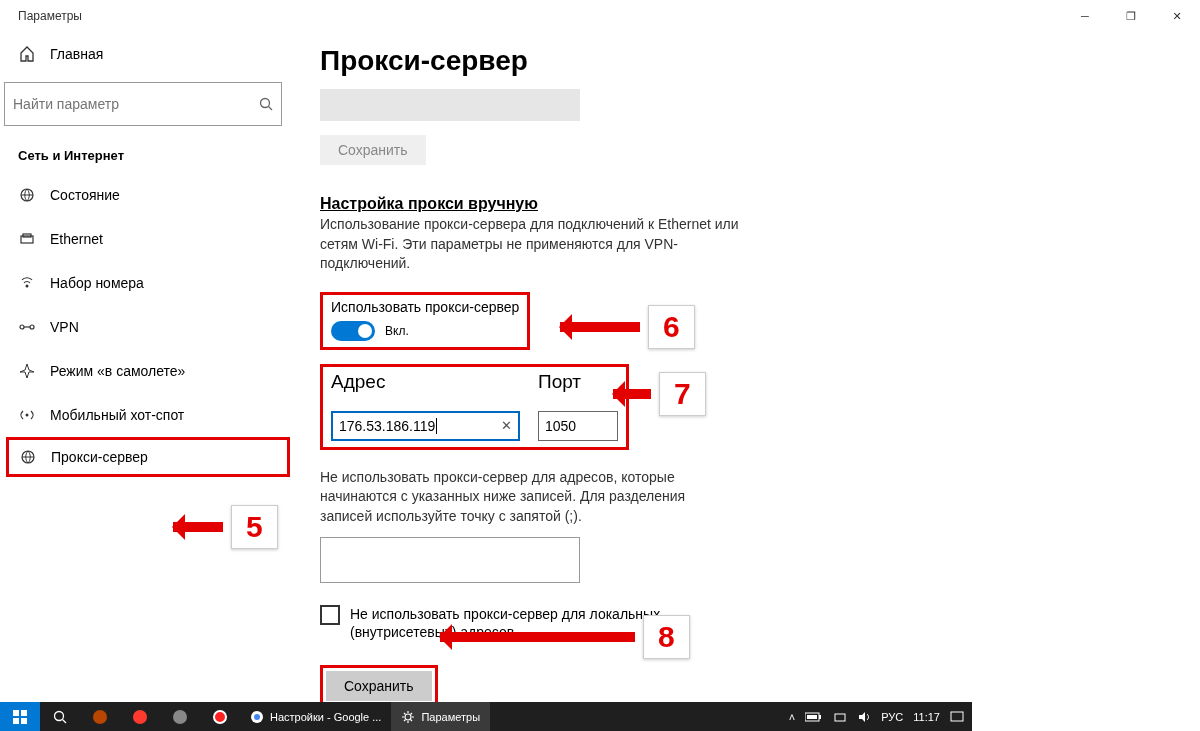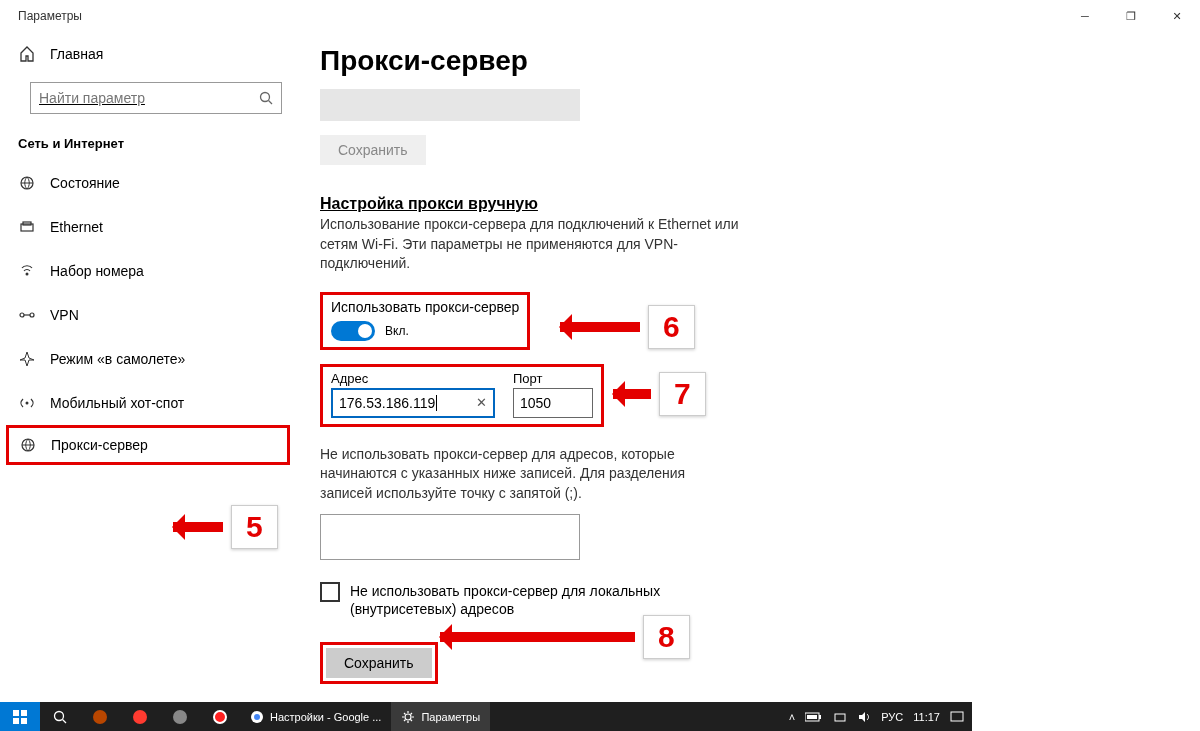--- a/index.html
+++ b/index.html
@@ -7,21 +7,21 @@
 
 
 .titlebar { height:32px; display:flex; align-items:center; padding-left:18px; font-size:12px; color:#333; }
 .titlebar .controls { margin-left:auto; display:flex; }
 .titlebar .ctrl { width:46px; height:32px; display:flex; align-items:center; justify-content:center; font-size:11px; color:#333; }
 
 
 .sidebar { position:absolute; left:0; top:32px; width:296px; height:670px; background:#fff; }
 .home { display:flex; align-items:center; height:44px; padding-left:18px; font-size:14px; gap:14px; }
 .home .icon { width:18px; display:flex; justify-content:center; }
-.searchbox { margin:6px 14px 0 30px; height:32px; border:1px solid #999; background:#fff; display:flex; align-items:center; padding:0 8px;text-decoration:underline; }
+.searchbox { margin:6px 14px 0 4px; height:44px; border:1px solid #999; background:#fff; display:flex; align-items:center; padding:0 8px; }
 .searchbox input { border:0; outline:0; flex:1; font-size:14px; color:#666; background:transparent; }
 .searchbox .sicon { color:#666; font-size:13px; }
 .section-title { padding:22px 18px 10px 18px; font-size:13px; font-weight:600; }
 .navitem { display:flex; align-items:center; height:44px; padding-left:18px; font-size:14px; gap:14px; cursor:default; }
 .navitem .icon { width:18px; display:flex; justify-content:center; font-size:15px; }
 .navitem.selected-outline { border:3px solid #e30000; margin:0 6px 0 6px; padding-left:10px; height:40px; }
 .nav-wrap { position:relative; }
 
 
 .main { position:absolute; left:320px; top:45px; width:820px; }
@@ -32,25 +32,25 @@
 .desc { font-size:14px; color:#333; line-height:1.4; max-width:420px; margin-bottom:18px; }
 
 .toggle-block { border:3px solid #e30000; padding:4px 8px 6px 8px; display:inline-block; margin-bottom:14px; }
 .toggle-label { font-size:14px; margin-bottom:6px; }
 .toggle-row { display:flex; align-items:center; gap:10px; }
 .toggle { width:44px; height:20px; background:#0078d4; border-radius:10px; position:relative; }
 .toggle::after { content:""; position:absolute; right:3px; top:3px; width:14px; height:14px; background:#fff; border-radius:50%; }
 .toggle-state { font-size:12px; }
 
 .addr-block { border:3px solid #e30000; padding:4px 8px 6px 8px; display:inline-flex; gap:18px; margin-bottom:18px; }
-.field-col .flabel { font-size:13px; margin-bottom:2px; }
+.field-col .flabel { font-size:19px; margin-bottom:18px; }
 .inputbox { height:30px; border:1px solid #666; display:flex; align-items:center; padding:0 6px; font-size:14px; background:#fff; }
 .inputbox.active { border:2px solid #0067c0; }
 .inputbox .clear { margin-left:auto; font-size:13px; color:#555; padding-left:8px; }
-.addr-input { width:164px; }
+.addr-input { width:189px; }
 .port-input { width:80px; }
 
 .excl-text { font-size:14px; color:#333; line-height:1.4; max-width:420px; margin-bottom:10px; }
 .textarea-box { width:260px; height:46px; border:1px solid #999; margin-bottom:22px; }
 
 .check-row { display:flex; align-items:flex-start; gap:10px; max-width:420px; margin-bottom:24px; }
 .checkbox { width:20px; height:20px; border:2px solid #333; flex-shrink:0; }
 .check-label { font-size:14px; line-height:1.3; }
 
 .save-wrap { display:inline-block; border:3px solid #e30000; padding:3px; }

